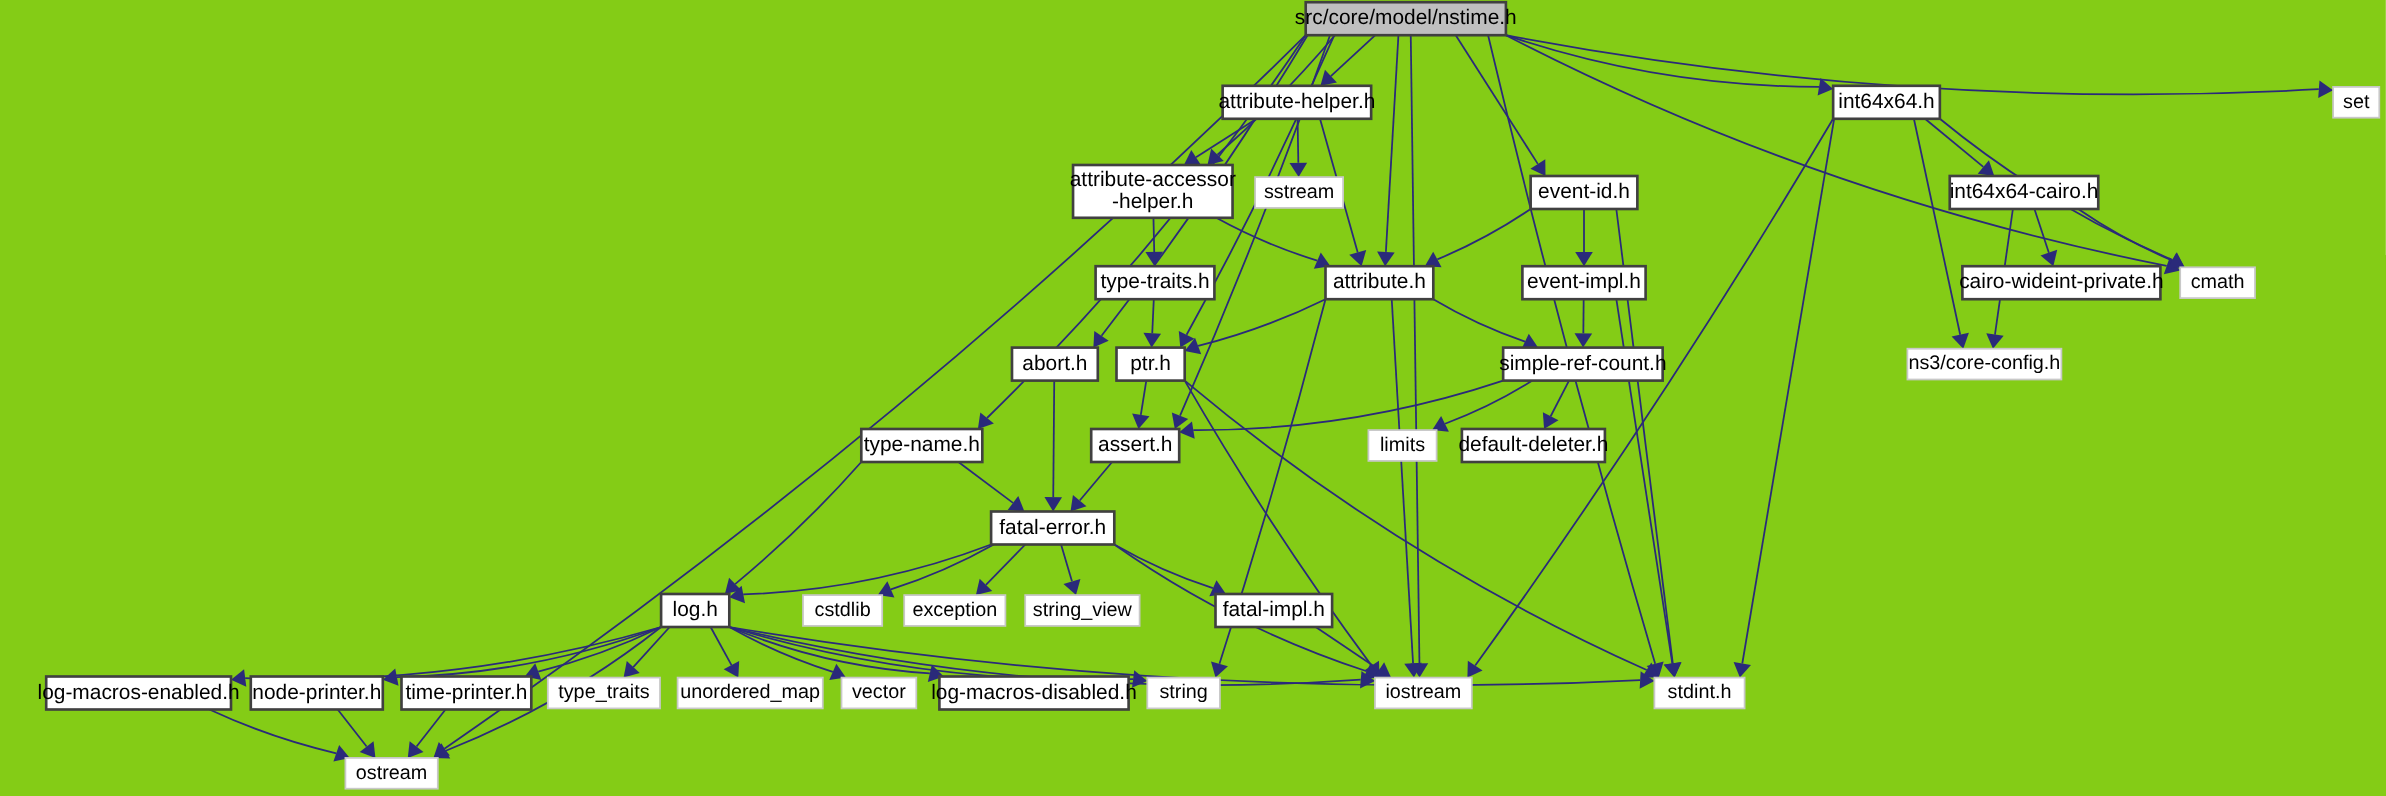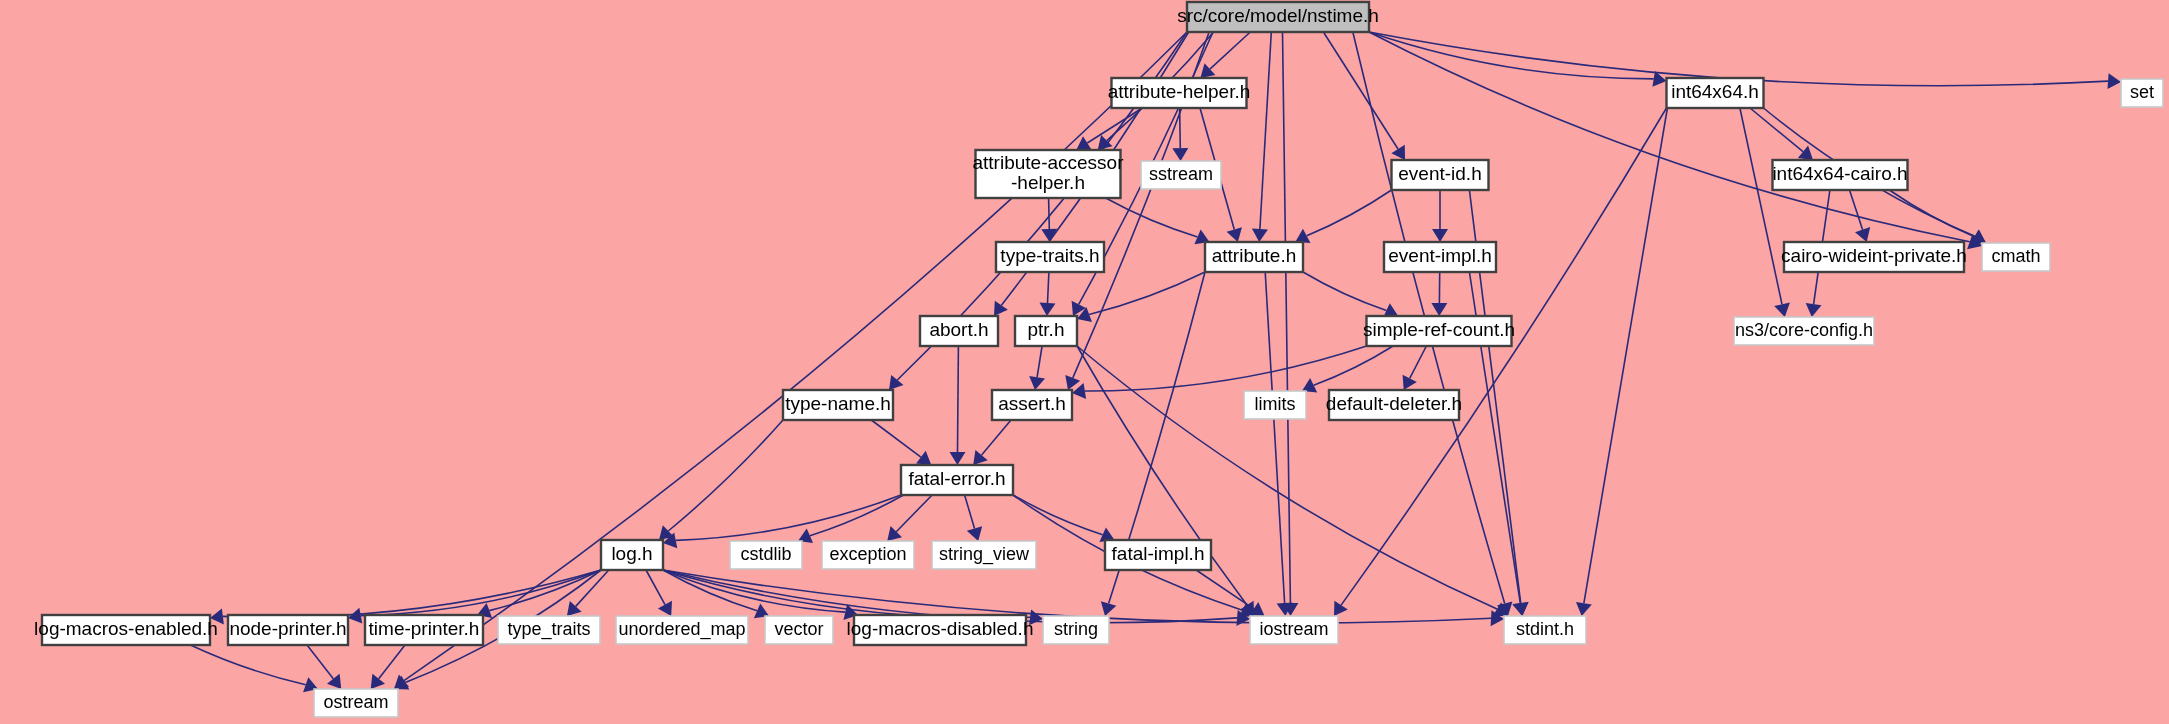--- a/index.html
+++ b/index.html
@@ -8,21 +8,21 @@
     padding: 0;
     background: #ffffff;
   }
   body {
     font-family: "Liberation Sans", sans-serif;
   }
   #graph-root {
     position: relative;
     width: 2169px;
     height: 724px;
-    background: #fca5a5;
+    background: #84cc16;
     overflow: hidden;
   }
   svg.graph-canvas {
     display: block;
     width: 2169px;
     height: 724px;
   }
   .edge-path {
     fill: none;
     stroke: #2a2a7a;

